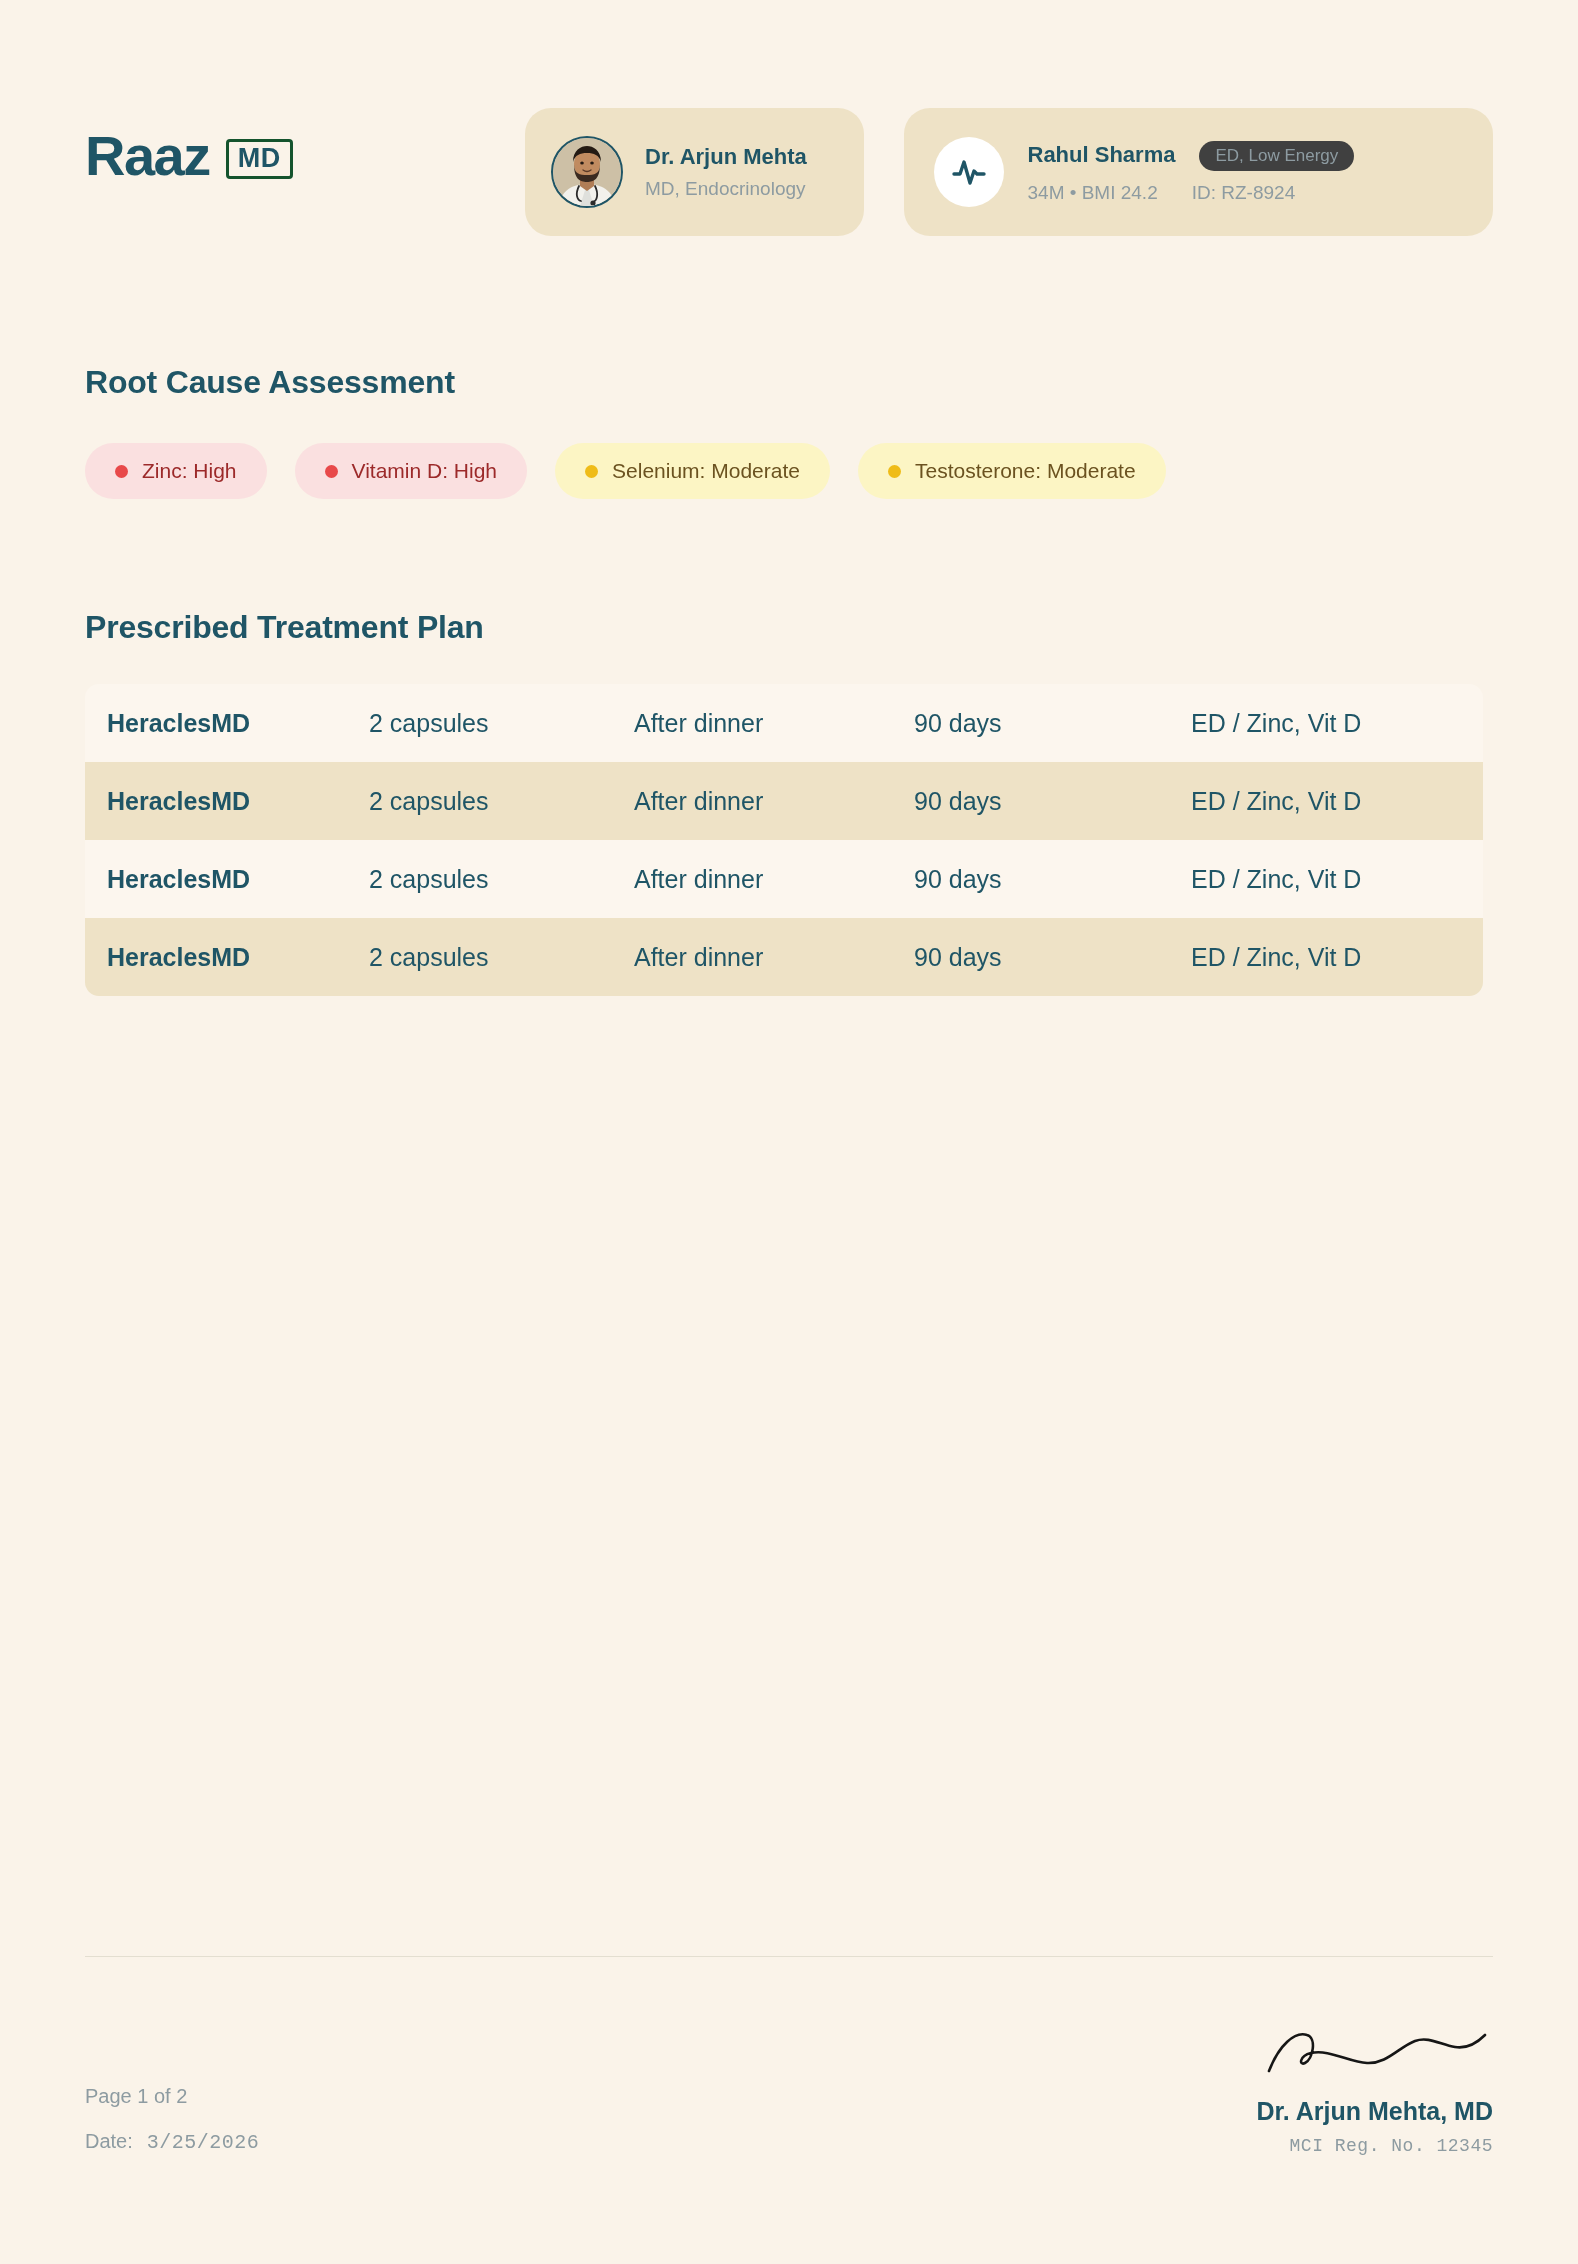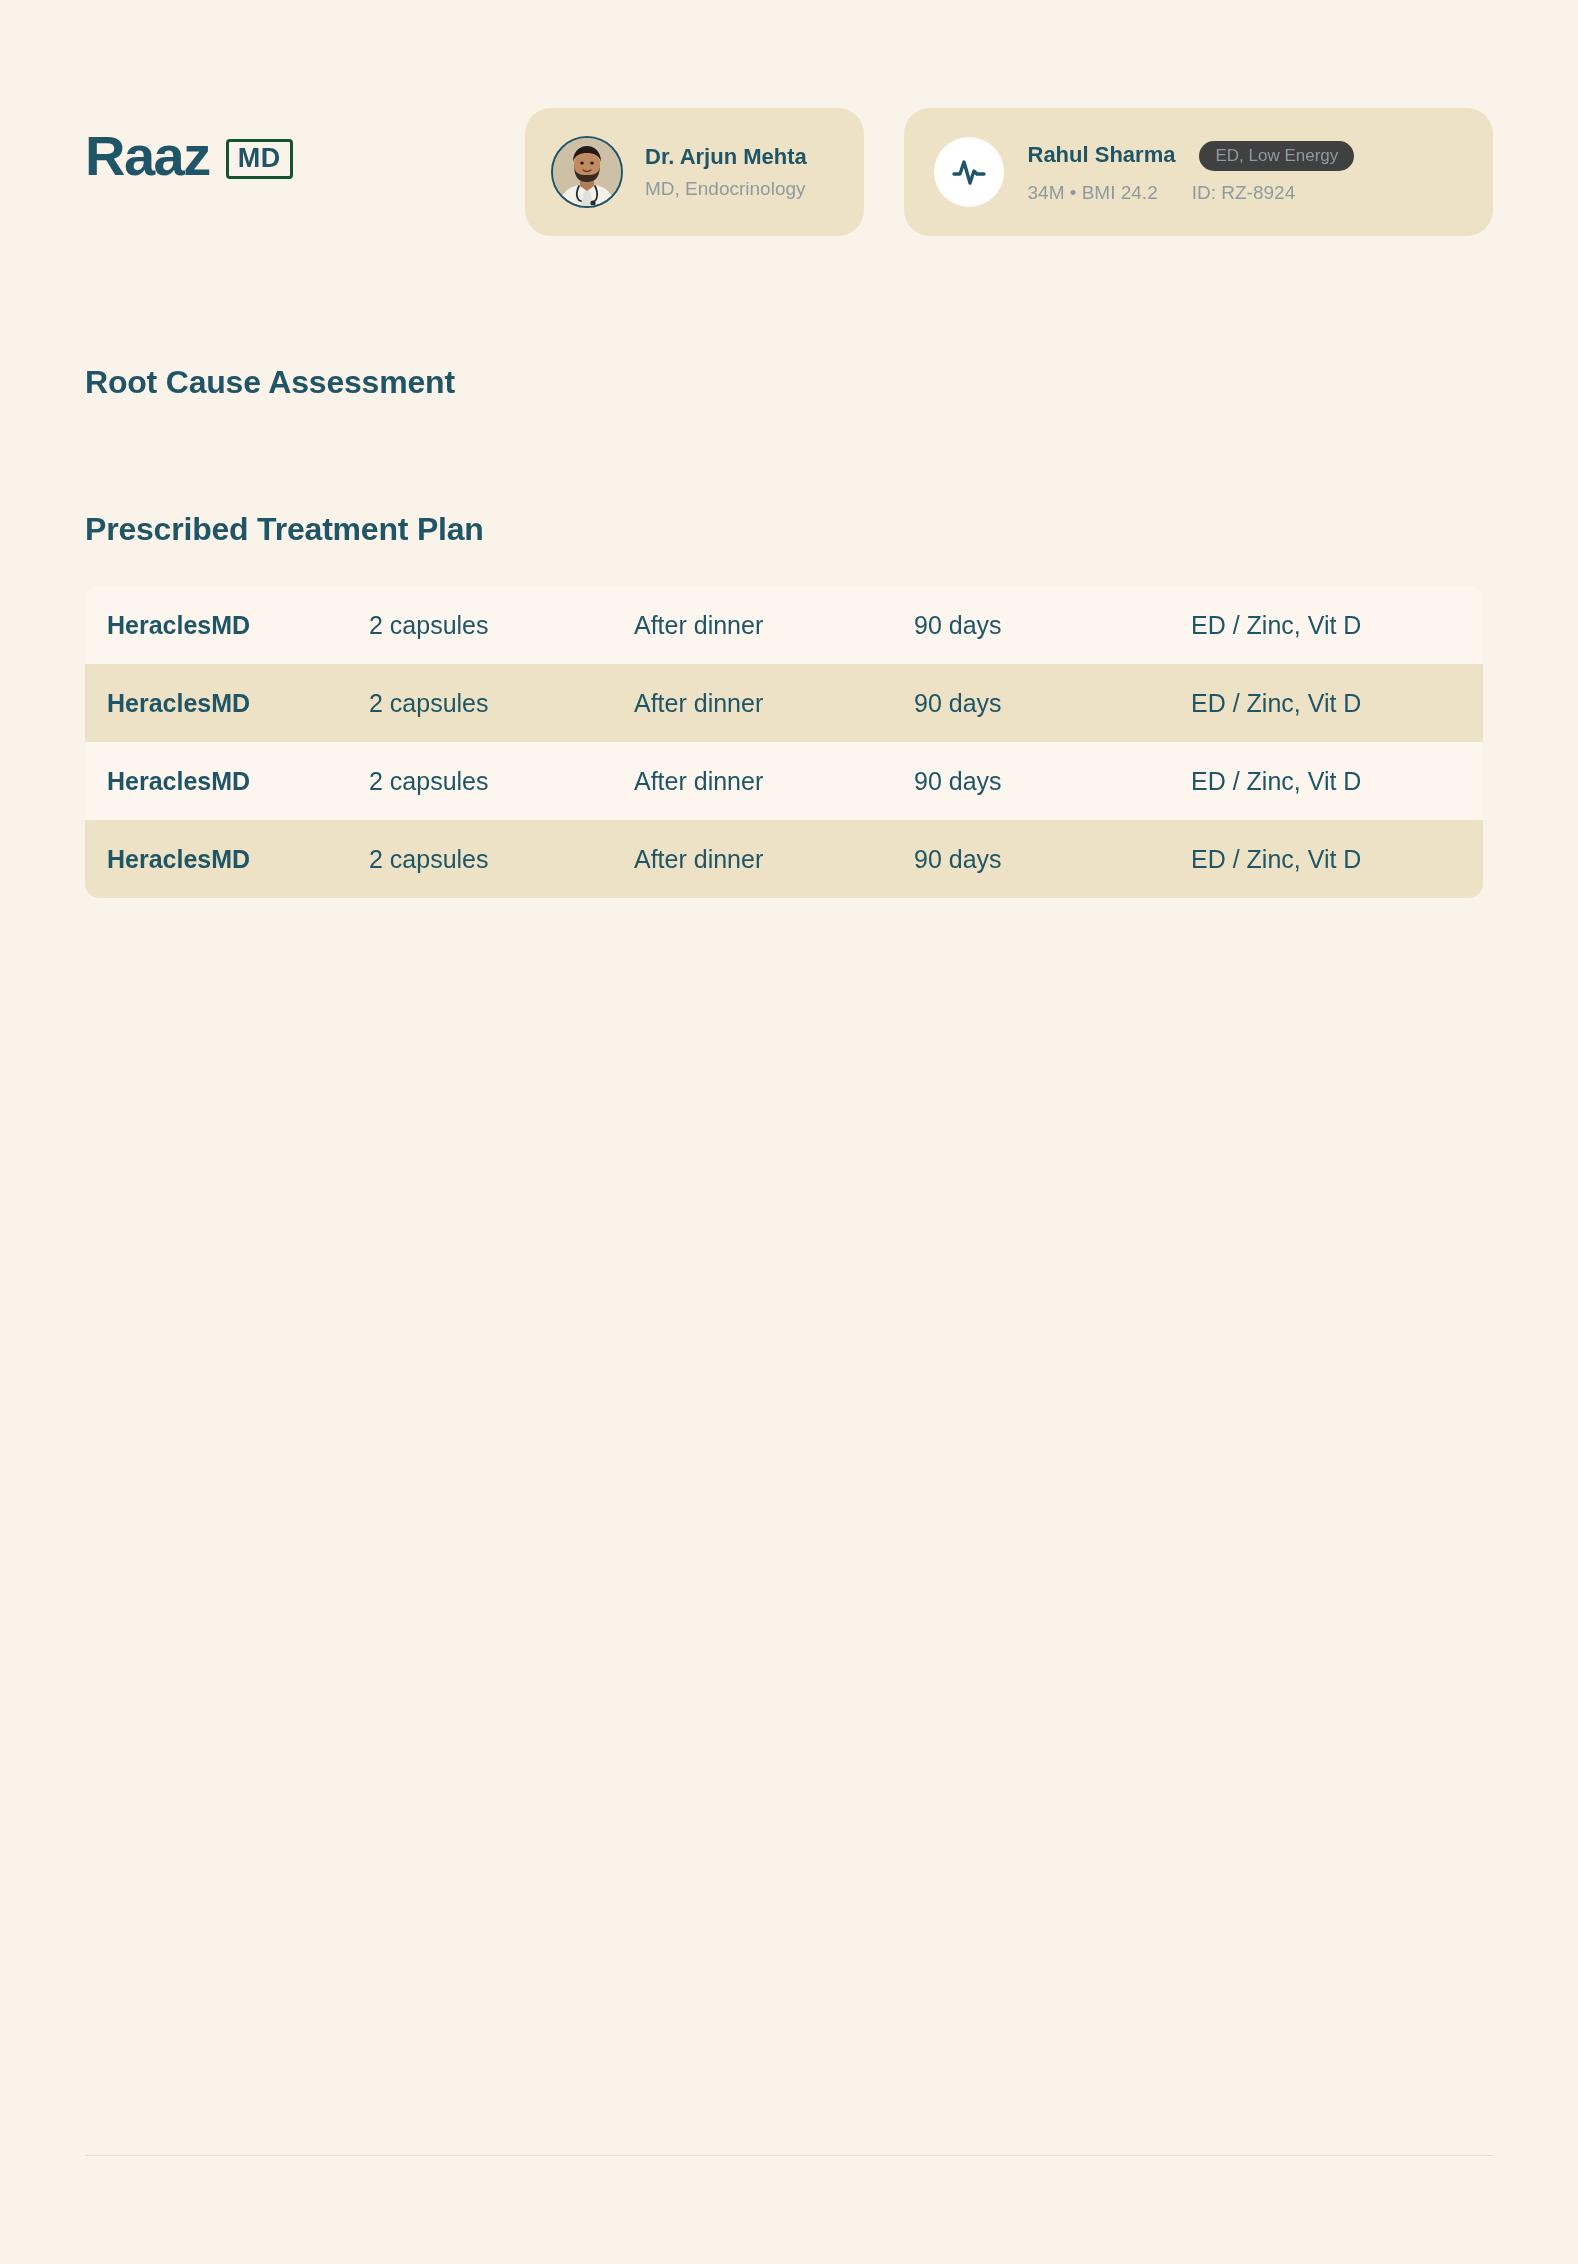--- a/index.html
+++ b/index.html
@@ -346,20 +346,38 @@
           <span>34M • BMI 24.2</span>
           <span class="pat-id">ID: RZ-8924</span>
         </div>
       </div>
     </div>
 
   </div>
 
   <div id="assessment-section">
     <div class="section-title">Root Cause Assessment</div>
+    <div class="pill-row">
+      <div class="pill high">
+        <span class="dot high"></span>
+        <span>Zinc: High</span>
+      </div>
+      <div class="pill high">
+        <span class="dot high"></span>
+        <span>Vitamin D: High</span>
+      </div>
+      <div class="pill moderate">
+        <span class="dot moderate"></span>
+        <span>Selenium: Moderate</span>
+      </div>
+      <div class="pill moderate">
+        <span class="dot moderate"></span>
+        <span>Testosterone: Moderate</span>
+      </div>
+    </div>
   </div>
 
   <div id="plan-section">
     <div class="section-title">Prescribed Treatment Plan</div>
 
     <div class="table">
 
 
       <div class="trow odd">
         <div class="cell c-product">HeraclesMD</div>
@@ -391,15 +409,38 @@
         <div class="cell c-timing">After dinner</div>
         <div class="cell c-duration">90 days</div>
         <div class="cell c-target">ED / Zinc, Vit D</div>
       </div>
 
     </div>
   </div>
 
   <div class="footer">
     <div class="footer-rule"></div>
+    <div class="footer-body">
+
+      <div class="foot-left">
+        <div class="page-num">Page 1 of 2</div>
+        <div class="date-line">
+          <span>Date:</span>
+          <span class="date-val">3/25/2026</span>
+        </div>
+      </div>
+
+      <div class="foot-right">
+        <div>
+          <svg viewBox="0 0 230 62" width="230" height="62" aria-hidden="true">
+            <path d="M6 56 C16 30 32 16 44 20 C54 23 50 44 42 48 C36 51 36 41 48 38
+                     C66 34 86 47 104 48 C124 49 136 32 152 26 C166 21 178 30 192 32
+                     C204 34 214 28 222 20" stroke="#161616" stroke-width="2.6" fill="none" stroke-linecap="round" stroke-linejoin="round"></path>
+          </svg>
+        </div>
+        <div class="sig-name">Dr. Arjun Mehta, MD</div>
+        <div class="sig-reg">MCI Reg. No. 12345</div>
+      </div>
+
+    </div>
   </div>
 
 </div>
 
 </body></html>

